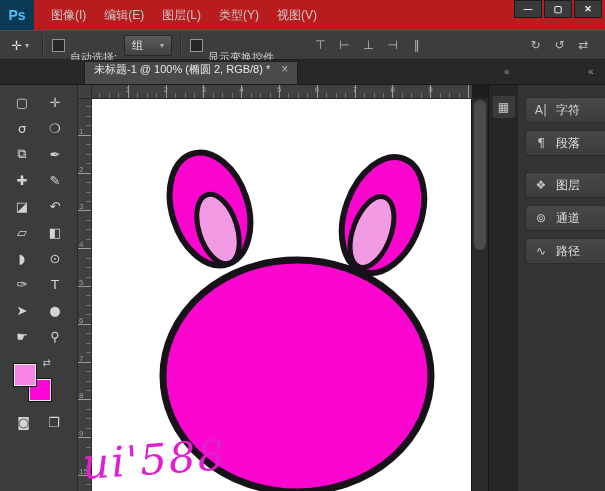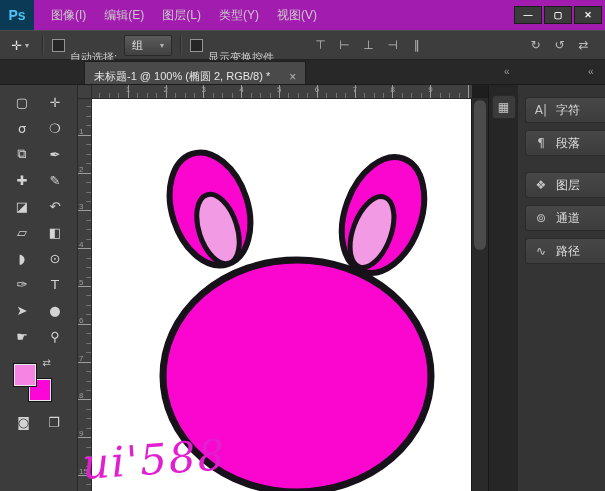--- a/index.html
+++ b/index.html
@@ -2,21 +2,21 @@
 <html><head>
 <meta charset="utf-8">
 <style>
   html,body{margin:0;padding:0;}
   body{width:605px;height:491px;overflow:hidden;background:#262626;
        font-family:"Liberation Sans",sans-serif;position:relative;color:#d6d6d6;
        -webkit-font-smoothing:antialiased;}
   .app{position:absolute;inset:0;width:605px;height:491px;overflow:hidden;display:flex;flex-direction:column;}
 
   
-  .menubar{height:30px;background:#a21caf;display:flex;align-items:center;flex:0 0 30px;}
+  .menubar{height:30px;background:#b91c1c;display:flex;flex:0 0 30px;}
   .ps-logo{width:34px;height:30px;background:#0b3a57;color:#4fc3f2;font-weight:bold;font-size:14px;
            display:flex;align-items:center;justify-content:center;}
   .menus{display:flex;margin-left:8px;}
   .menu-item{padding:0 9px;line-height:30px;font-size:12px;color:#c9c9c9;cursor:default;white-space:nowrap;}
   .win-controls{margin-left:auto;display:flex;margin-right:3px;gap:2px;}
   .win-btn{width:26px;height:16px;display:flex;align-items:center;justify-content:center;
            background:#3a3a3a;border:1px solid #1c1c1c;color:#f2f2f2;font-size:9px;font-weight:bold;cursor:default;}
 
   
   .optionsbar{height:28px;flex:0 0 28px;background:#3d3d3d;border-top:1px solid #4b4b4b;border-bottom:1px solid #222;
@@ -32,21 +32,21 @@
             background:linear-gradient(#5b5b5b,#414141);border:1px solid #292929;border-radius:2px;
             padding:2px 7px;min-width:32px;color:#e3e3e3;}
   .icon-group{display:flex;gap:9px;color:#bdbdbd;font-size:12px;font-family:"DejaVu Sans",sans-serif;}
   .align-icon{width:15px;text-align:center;cursor:default;}
   .grp1{margin-left:32px;}
   .grp2{margin-left:auto;margin-right:14px;}
 
   
   .tabbar{height:24px;flex:0 0 24px;background:#282828;display:flex;align-items:flex-end;position:relative;
           border-bottom:1px solid #1b1b1b;}
-  .doc-tab{margin-left:84px;height:22px;display:flex;align-items:flex-end;gap:17px;padding:0 9px;
+  .doc-tab{margin-left:84px;height:22px;display:flex;align-items:flex-start;gap:9px;padding:0 9px;
            background:#4a4a4a;border:1px solid #1f1f1f;border-bottom:none;color:#e6e6e6;font-size:11px;white-space:nowrap;}
   .tab-close{color:#b8b8b8;font-size:12px;padding-left:2px;cursor:default;}
   .collapse{position:absolute;top:6px;color:#9c9c9c;font-size:10px;letter-spacing:-2px;}
   .c1{left:504px;} .c2{left:588px;}
 
   
   .main{flex:1;display:flex;min-height:0;}
 
   
   .toolbar{width:78px;flex:0 0 78px;background:#3c3c3c;border-right:1px solid #292929;

